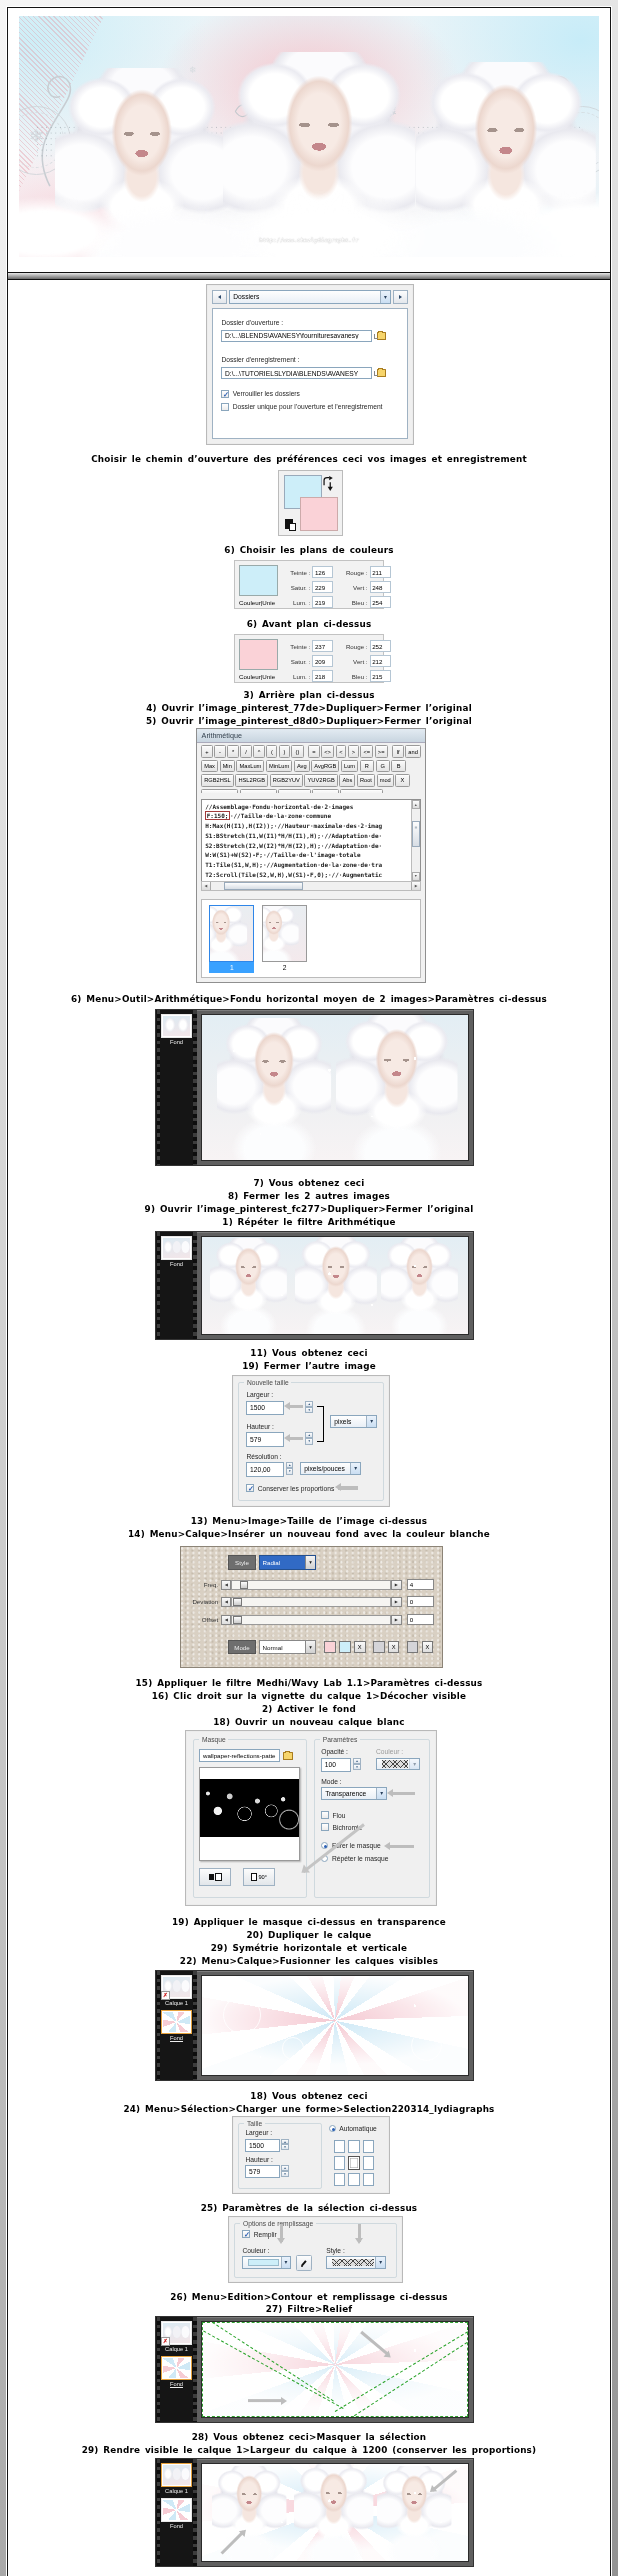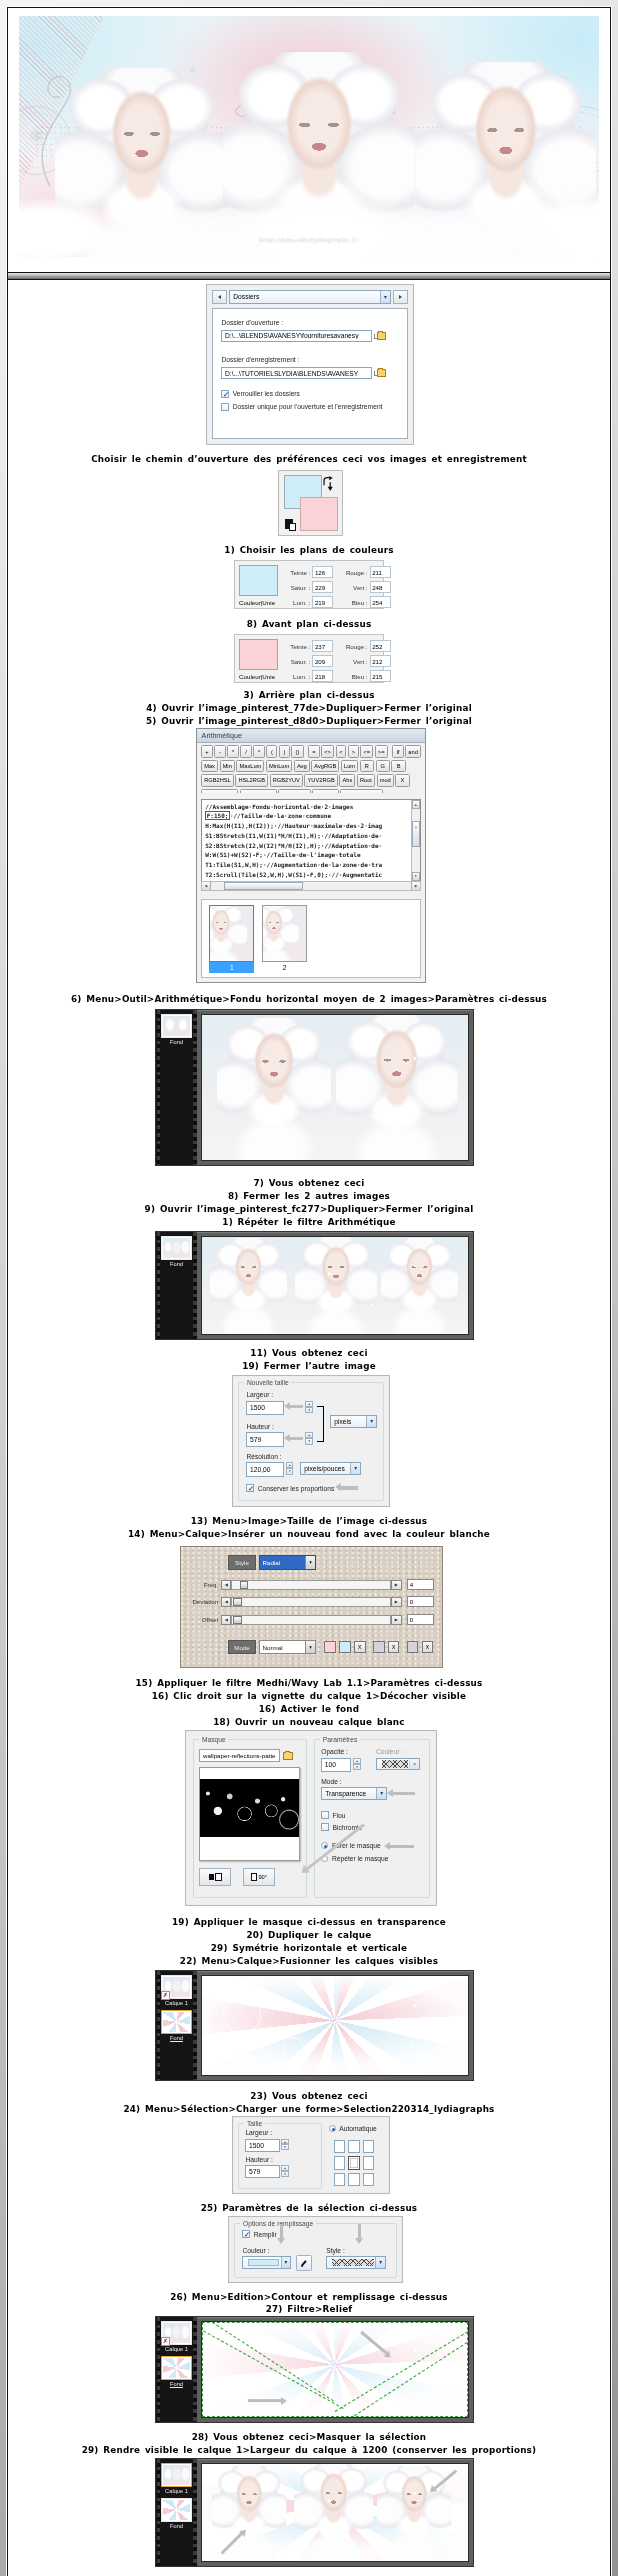--- a/index.html
+++ b/index.html
@@ -284,21 +284,21 @@
       <path d="M4,18 L4,8 Q4,3 10,3 L14,3" fill="none" stroke="#111" stroke-width="2.4"></path>
       <path d="M14,0 L21,4 L14,8 Z" fill="#111"></path>
       <path d="M16,12 L16,22" fill="none" stroke="#111" stroke-width="2.4"></path>
       <path d="M11,21 L16,29 L21,21 Z" fill="#111"></path>
     </svg>
     <div style="position:absolute;left:6.2px;bottom:6.2px;width:8.2px;height:10.3px;background:#111;">
       <div style="position:absolute;right:-2.6px;bottom:-2.1px;width:4.6px;height:6.2px;background:#fff;border:1px solid #111;"></div>
     </div>
   </div>
 
-  <div class="step" style="top:545px">1) Choisir les plans de couleurs</div>
+  <div class="step" style="top:545px">6) Choisir les plans de couleurs</div>
 
   <div class="cpanel" style="left:234px;top:560px;width:150px;height:49px">
     <div>
       <div class="sw" style="background:#cdeef9"></div>
       <div class="swlab">Couleur|Unie</div>
     </div>
     <div style="margin-left:5.2px;margin-top:1px;">
       <div class="fieldrow">
           <span class="flab">Teinte :</span>
           <span class="fval">126</span>
@@ -321,21 +321,21 @@
           <span class="flab">Vert :</span>
           <span class="fval">248</span>
         </div>
       <div class="fieldrow">
           <span class="flab">Bleu :</span>
           <span class="fval">254</span>
         </div>
     </div>
   </div>
 
-  <div class="step" style="top:619px">8) Avant plan ci-dessus</div>
+  <div class="step" style="top:619px">6) Avant plan ci-dessus</div>
 
   <div class="cpanel" style="left:234px;top:634px;width:150px;height:49px">
     <div>
       <div class="sw" style="background:#fad2d7"></div>
       <div class="swlab">Couleur|Unie</div>
     </div>
     <div style="margin-left:5.2px;margin-top:1px;">
       <div class="fieldrow">
           <span class="flab">Teinte :</span>
           <span class="fval">237</span>
@@ -590,21 +590,21 @@
       <span class="xbtn">X</span>
       <span class="cswatch" style="background:#d4d4d8;margin-left:4.1px"></span>
       <span class="xbtn">X</span>
       <span class="cswatch" style="background:#d4d4d8;margin-left:4.1px"></span>
       <span class="xbtn">X</span>
     </div>
   </div>
 
   <div class="step" style="top:1678px">15) Appliquer le filtre Medhi/Wavy Lab 1.1&gt;Paramètres ci-dessus</div>
   <div class="step" style="top:1691px">16) Clic droit sur la vignette du calque 1&gt;Décocher visible</div>
-  <div class="step" style="top:1704px">16) Activer le fond</div>
+  <div class="step" style="top:1704px">2) Activer le fond</div>
   <div class="step" style="top:1717px">18) Ouvrir un nouveau calque blanc</div>
 
   <div id="mask" class="dlg" style="left:185px;top:1730px;width:250px;height:174px">
     <div class="groupbox" style="left:7.2px;top:8.2px;width:112px;height:157px;">
       <span class="gtitle">Masque</span>
       <div style="position:absolute;left:5.2px;top:9.3px;display:flex;gap:3.1px;align-items:center;">
         <input class="vinput" style="width: 81px; font-size: 6.2px;" readonly="" value="wallpaper-reflections-patte">
         <span class="folder"></span>
       </div>
       <div class="maskprev" style="left:5.2px;top:27px;width:99px;height:92px">
@@ -685,21 +685,21 @@
     </div>
     <div class="canvas kale">
       <div class="kaleglow"></div>
       <div class="ringdeco" style="left:8%;top:20%;width:36px;height:36px"></div>
       <div class="ringdeco" style="right:10%;top:55%;width:29px;height:29px"></div>
       <div class="ringdeco" style="left:30%;top:62%;width:20.6px;height:20.6px"></div>
       <div class="sparkles"></div>
     </div>
   </div>
 
-  <div class="step" style="top:2091px">23) Vous obtenez ceci</div>
+  <div class="step" style="top:2091px">18) Vous obtenez ceci</div>
   <div class="step" style="top:2104px">24) Menu&gt;Sélection&gt;Charger une forme&gt;Selection220314_lydiagraphs</div>
 
   <div class="dlg" style="left:232px;top:2116px;width:156px;height:76px">
     <div class="groupbox" style="left:5.2px;top:6.2px;width:82px;height:64px;">
       <span class="gtitle">Taille</span>
       <div class="seg" style="position:absolute;left:6.2px;top:5.2px">Largeur :</div>
       <div style="position:absolute;left:6.2px;top:14.4px;display:flex;height:11.3px;">
         <div class="vinput" style="width:27px;height:11.3px">1500</div>
         <span class="spin" style="margin-left:1.5px">
             <i></i>

